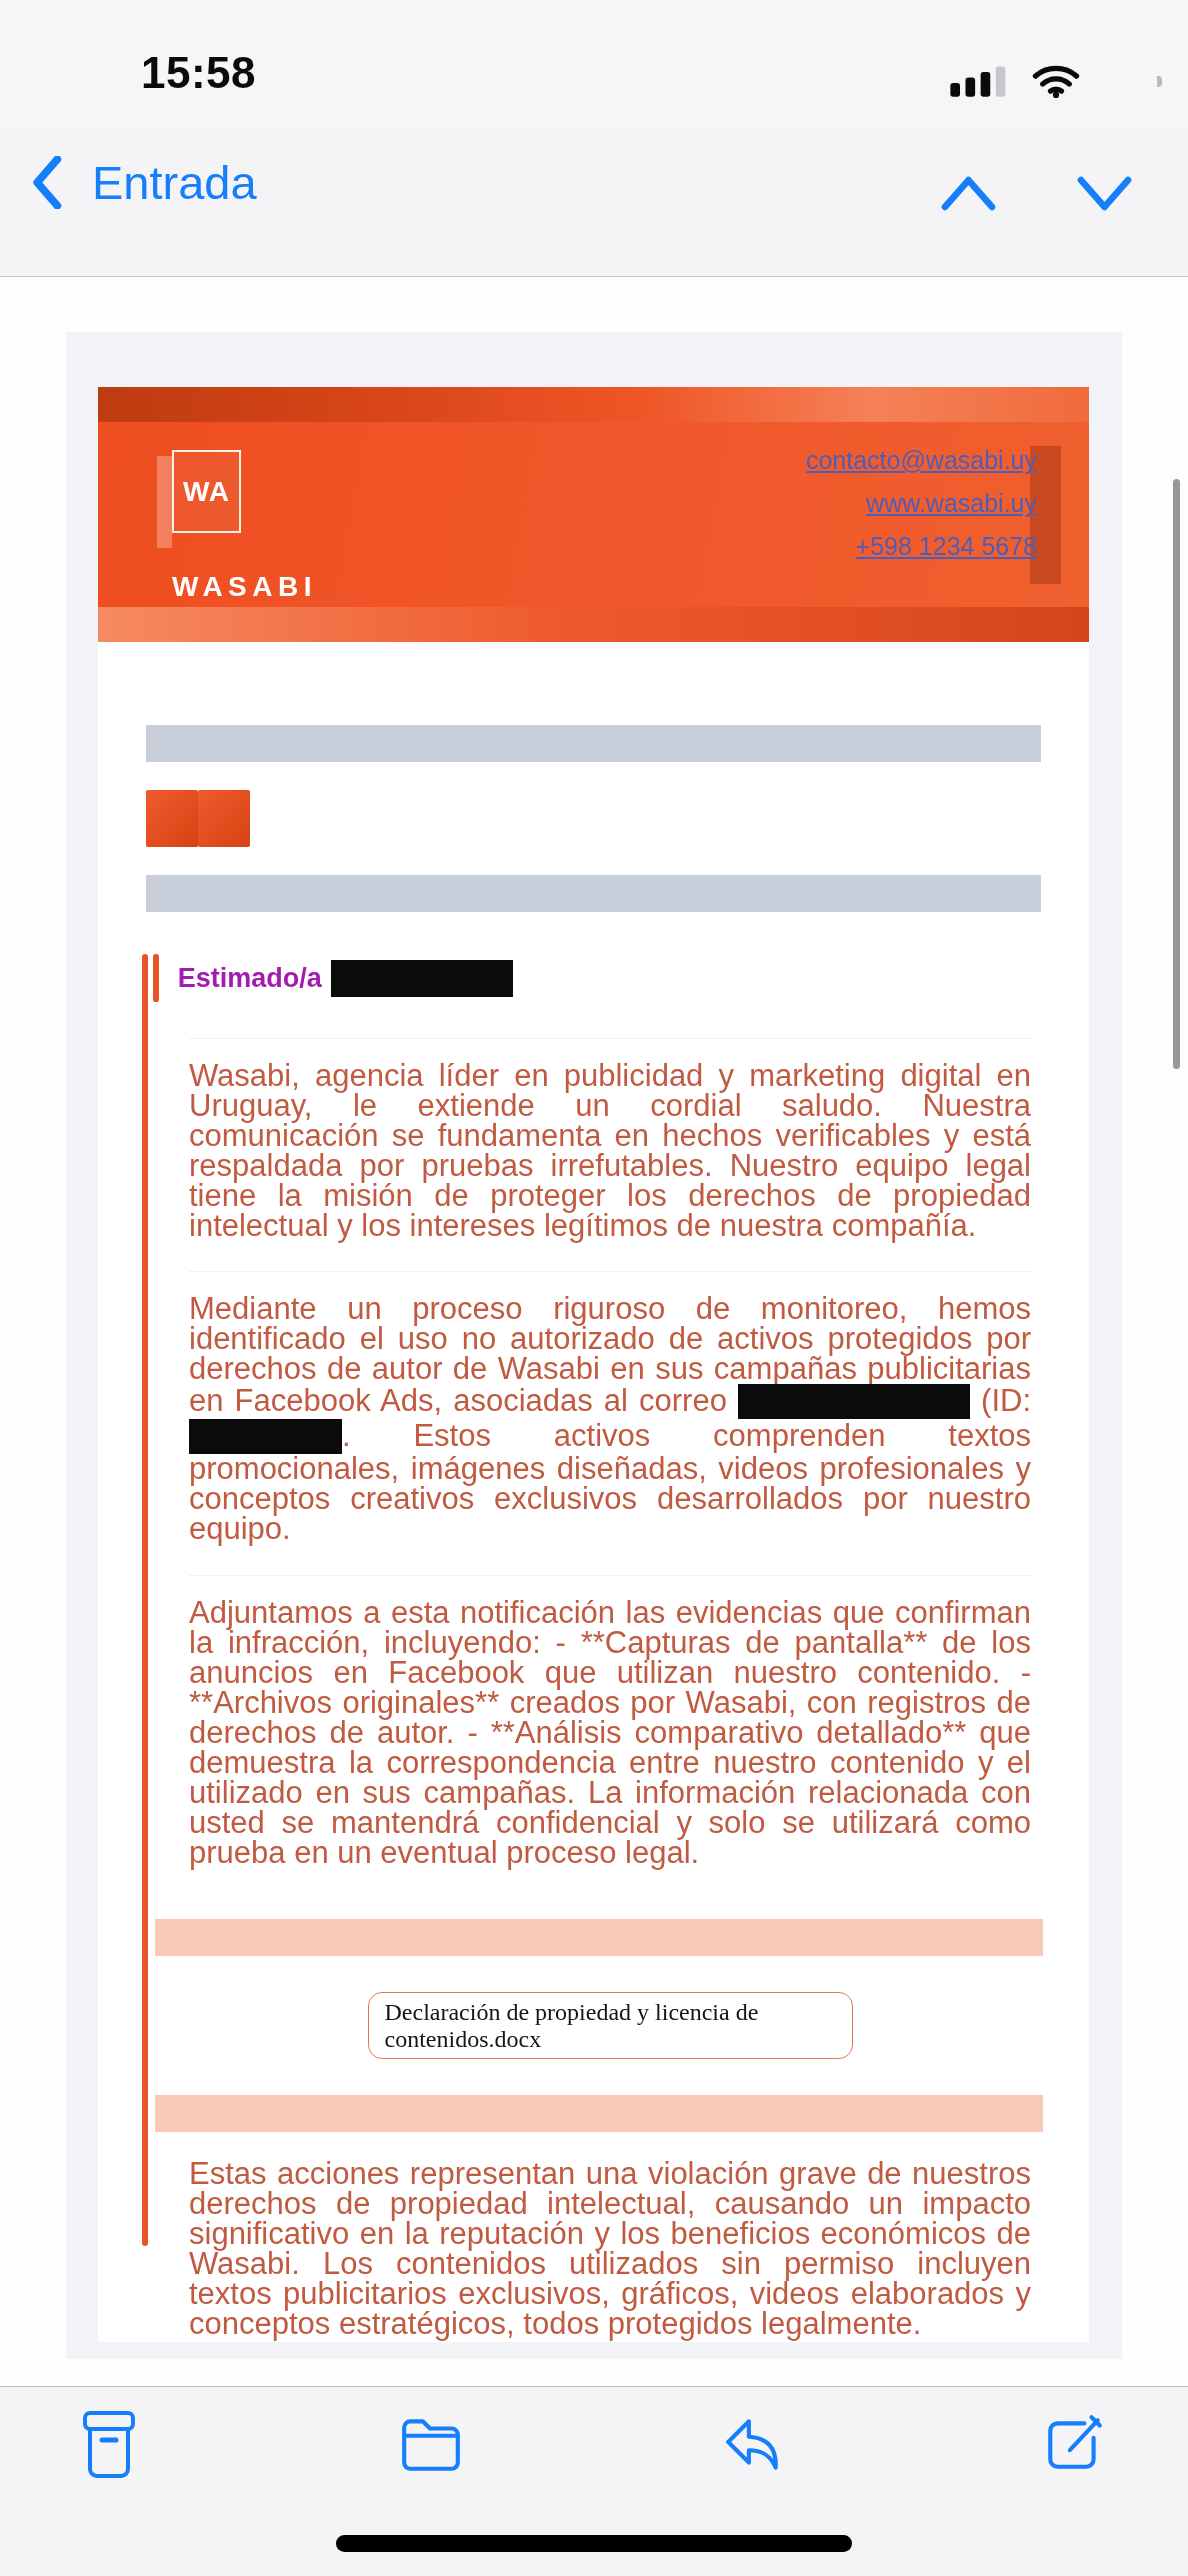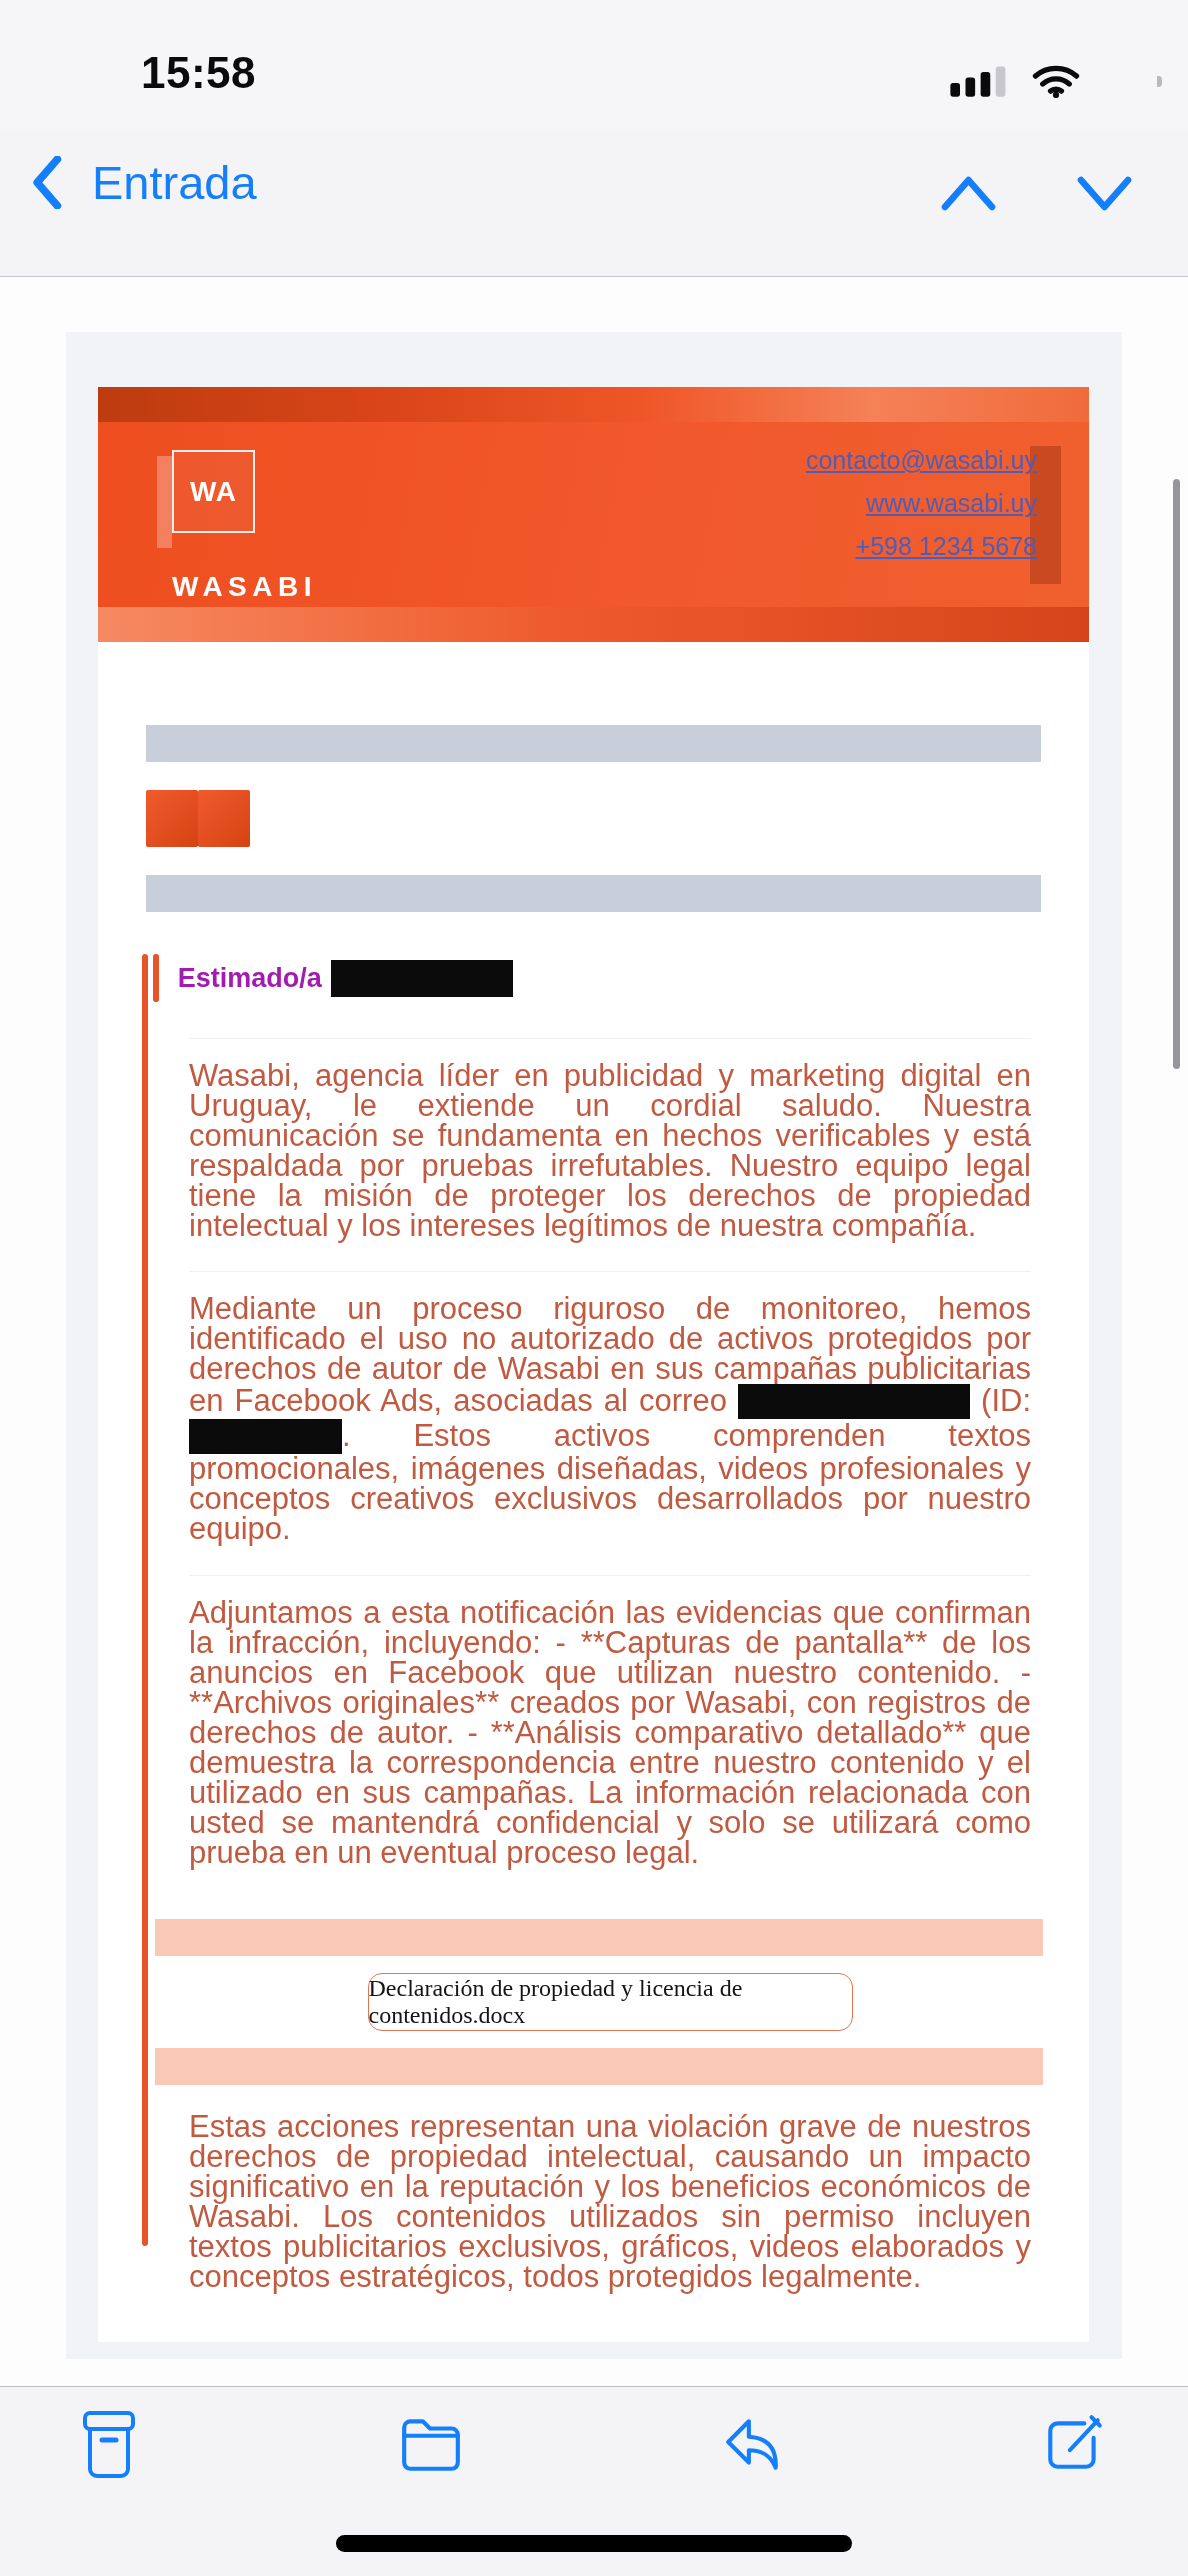--- a/index.html
+++ b/index.html
@@ -27,21 +27,21 @@
   .letter { position:absolute; left:32px; top:55px; width:991px; height:1955px; background:#ffffff; overflow:hidden; }
   
   .banner { position:relative; height:255px; background:linear-gradient(100deg,#EE4E20 0%, #F1582B 55%, #F0602f 100%); }
   .strip-top { position:absolute; top:0; left:0; right:0; height:35px;
     background:linear-gradient(90deg,#BD3C10 0%, #D84518 28%, #EF5627 55%, #F58157 78%, #F16援 100%);
     background:linear-gradient(90deg,#BD3C10 0%, #D84518 28%, #EF5627 55%, #F58157 78%, #F06B3C 100%); }
   .strip-bottom { position:absolute; bottom:0; left:0; right:0; height:35px;
     background:linear-gradient(90deg,#F68A62 0%, #EE5C2D 45%, #D6441B 100%); }
   .logo-block { position:absolute; left:74px; top:63px; }
   .logo-glow { position:absolute; left:-14.7px; top:5.5px; width:14.7px; height:92px; background:rgba(255,255,255,.28); }
-  .logo-box { width:83px; height:83px; border:2.8px solid rgba(255,255,255,.9); background:rgba(255,255,255,.05);
+  .logo-box { width:69px; height:83px; border:2.8px solid rgba(255,255,255,.9); background:rgba(255,255,255,.05);
     display:flex; align-items:center; justify-content:center; color:#fff; font-size:28px; font-weight:700; letter-spacing:0.9px; }
   .logo-name { margin-top:38px; color:#fff; font-weight:700; font-size:28px; letter-spacing:5.5px; }
   .links-shadow { position:absolute; right:28px; top:59px; width:31px; height:138px; background:rgba(130,35,5,.35); }
   .banner-links { position:absolute; right:52px; top:52px; text-align:right; }
   .banner-links a { display:block; color:var(--link-blue); font-size:25px; line-height:43px; text-decoration:underline; }
   
   .bar { height:37px; margin:0 48px; background:var(--bar-gray); }
   .bar-top { margin-top:83px; }
   .title-row { display:flex; align-items:center; margin:28px 48px 0; }
   .title-sq { width:52px; height:57px; flex:none; border-radius:1.8px; background:linear-gradient(135deg,#F05B2D,#D64312); }
@@ -58,23 +58,23 @@
   .redact-name { width:182px; height:37px; margin-left:9.2px; }
   .para { margin:12px; padding:22px 0 18.4px; border-top:0.9px solid #F0F0F0;
     font-size:31px; line-height:30px; color:var(--body-text); text-align:justify; }
   .para.no-top { border-top:none; padding-top:14.7px; }
   .redact-inline { display:inline-block; vertical-align:-8.3px; height:35px; }
   .redact-email { width:232px; }
   .redact-id { width:153px; }
   
   .attach-group { margin-top:33px; }
   .peach { height:37px; margin-left:-22px; background:var(--bar-peach); }
-  .attach-pill { width:485px; height:58px; margin:17px auto; background:#fff;
+  .attach-pill { width:485px; height:67px; margin:36px auto; background:#fff;
     border:1.8px solid #E2764F; border-radius:14px; display:flex; align-items:center; justify-content:center;
-    font-family:"Liberation Serif", serif; font-size:24px; color:#141414; cursor:pointer; }
+    font-family:"Liberation Serif", serif; font-size:24px; color:#141414; cursor:pointer;padding-left:16px; }
   
   .scroll-indicator { position:absolute; right:8.3px; top:202px; width:6.4px; height:590px; border-radius:3.7px; background:rgba(125,125,130,.8); }
   
   .toolbar { position:absolute; bottom:0; left:0; right:0; height:190px; background:#F4F4F6; border-top:0.9px solid #BEBEC2; }
   .tb-row { display:flex; justify-content:space-between; padding:22px 77px 0; }
   .tb-btn { width:70px; height:70px; background:none; border:none; padding:0; cursor:pointer; }
   .home-indicator { position:absolute; bottom:24px; left:50%; transform:translateX(-50%);
     width:516px; height:16.6px; border-radius:9.2px; background:#000; }
   svg.icon { display:block; }
 </style>

